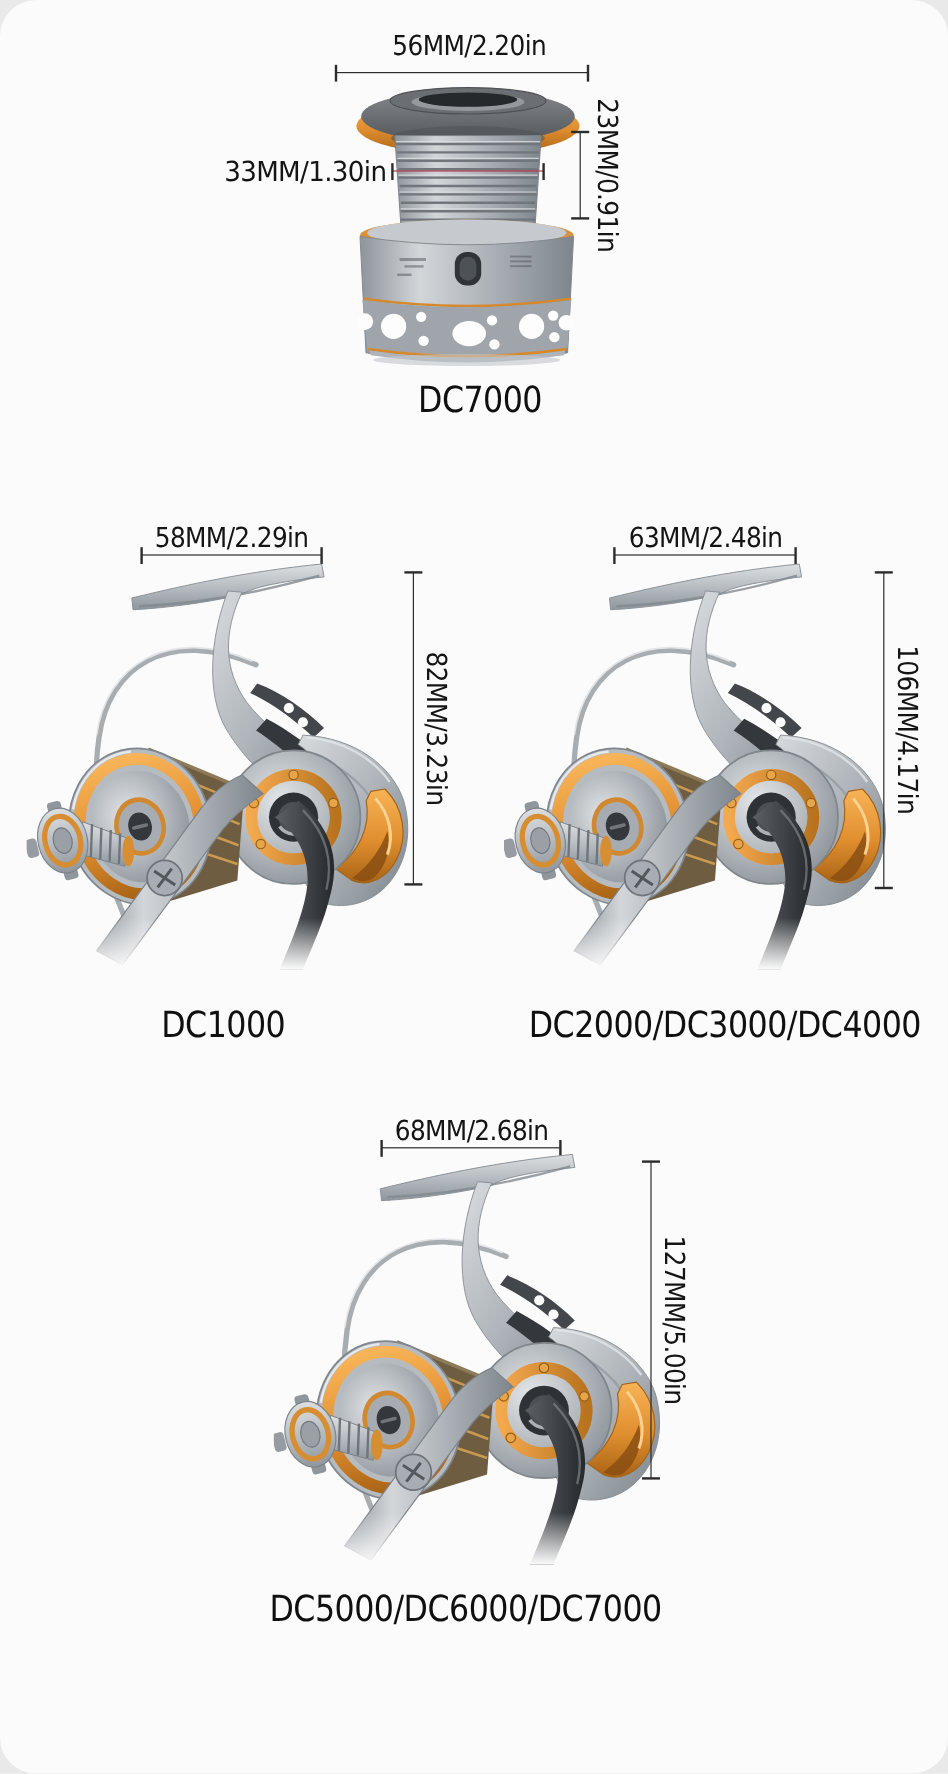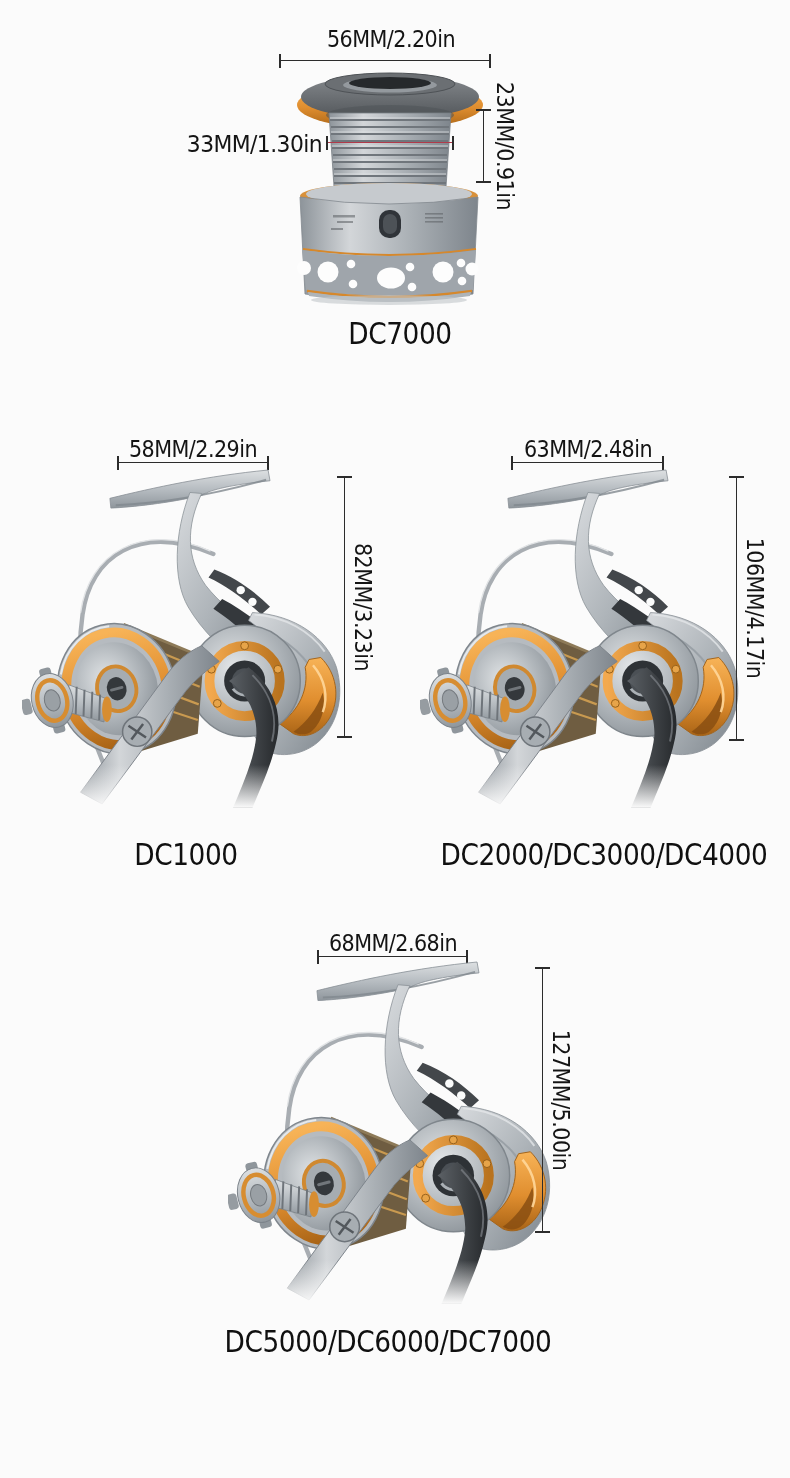--- a/index.html
+++ b/index.html
@@ -1,19 +1,19 @@
 <!DOCTYPE html>
 <html><head>
 <meta charset="utf-8">
 <style>
   html,body{margin:0;padding:0;background:#e9e9e9;}
   .canvas{
     position:relative;width:790px;height:1478px;margin:0 auto;
     background:#fbfbfb;overflow:hidden;
-    font-family:"DejaVu Sans",sans-serif;color:#141414;
+    font-family:"DejaVu Sans",sans-serif;color:#141414;border-radius:30px;
   }
   .fig{position:absolute;}
   .dim-label{
     position:absolute;font-size:23px;line-height:1.15;white-space:nowrap;
     letter-spacing:-0.6px;color:#141414;
     transform:translateX(-50%) scaleX(.9);transform-origin:center top;
   }
   .dim-label.right{transform:translateX(-100%) scaleX(.95);transform-origin:right top;}
   .dim-label.vert{transform:translate(-50%,-50%) rotate(90deg) scaleX(.9);transform-origin:center center;}
   .model-label{

